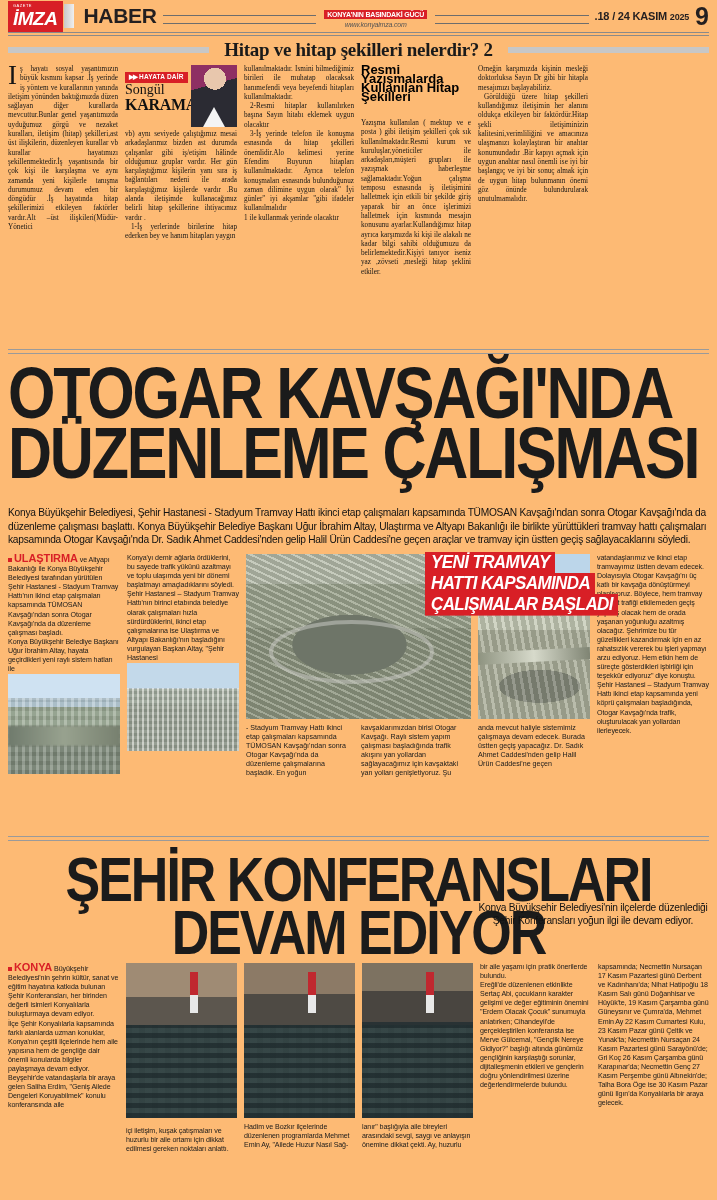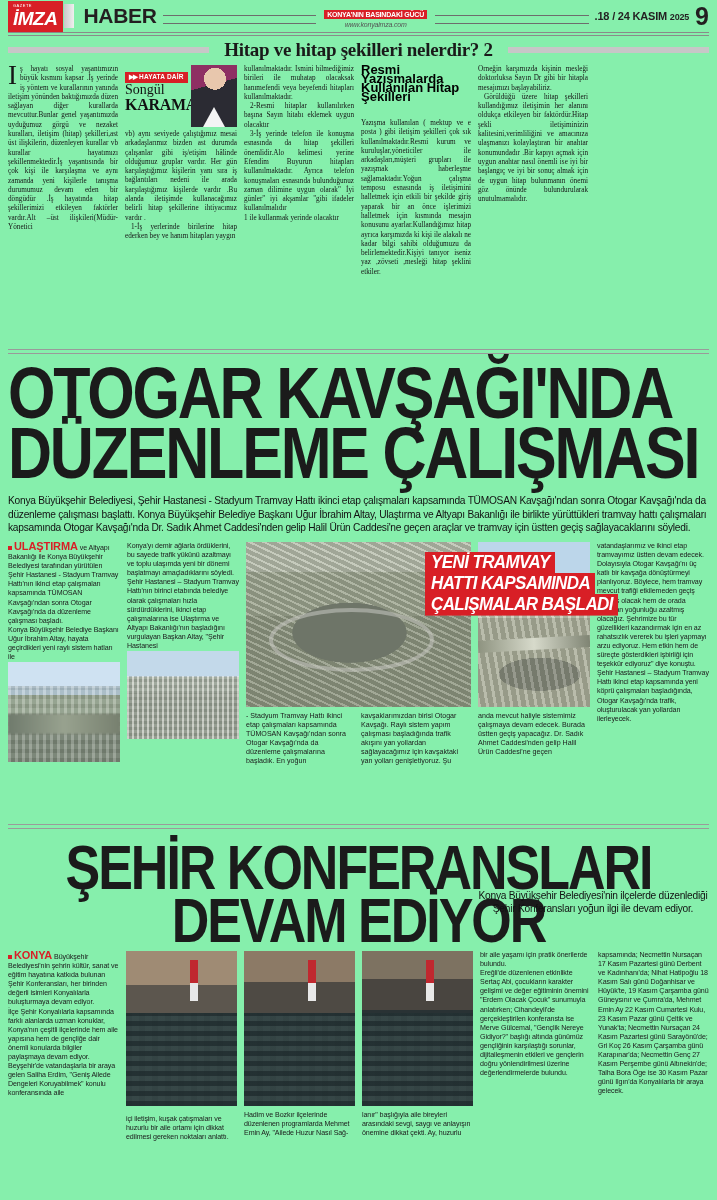--- a/index.html
+++ b/index.html
@@ -7,21 +7,21 @@
     width: 717px;
     height: 1200px;
     background: #ffffff;
     font-family: "Liberation Sans", sans-serif;
     overflow: hidden;
   }
   .page {
     position: relative;
     width: 717px;
     height: 1200px;
-    background: #86efac;
+    background: #fdba74;
     padding: 0 8px;
   }
 
   
   .masthead {
     position: relative;
     height: 30px;
     display: flex;
     align-items: center;
     padding-top: 2px;
@@ -231,21 +231,21 @@
     transform-origin: left top;
     white-space: nowrap;
     margin-top: 10px;
   }
   .big-head .l2 { display: block; }
   .head-deck {
     font-family: "Liberation Sans", sans-serif;
     font-size: 10.2px;
     line-height: 13.5px;
     color: #111;
-    margin-top: 28px;
+    margin-top: 40px;
     letter-spacing: -0.25px;
   }
 
   
   .story1 {
     display: flex;
     gap: 7px;
     margin-top: 7px;
     height: 280px;
   }

